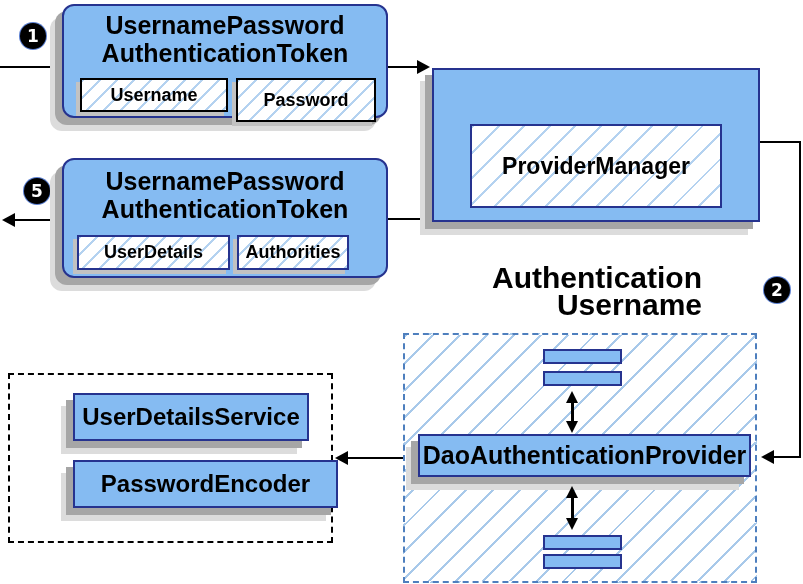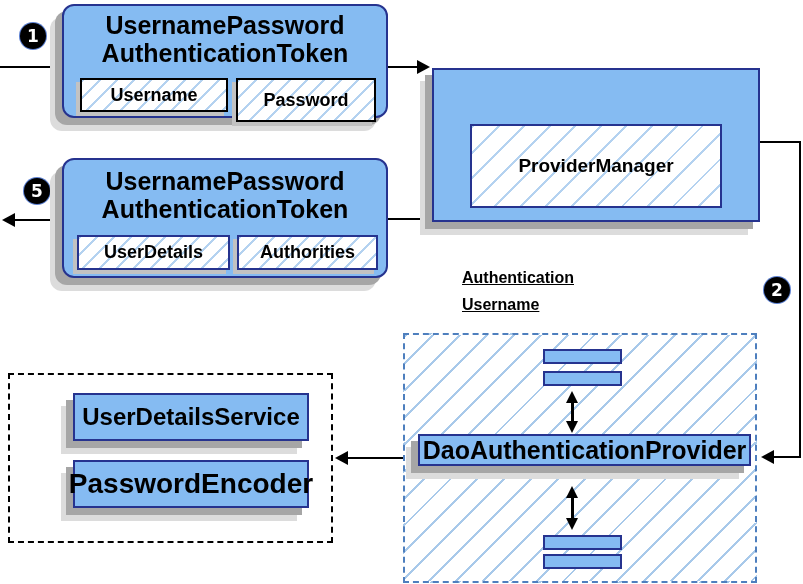--- a/index.html
+++ b/index.html
@@ -17,21 +17,21 @@
   .node-title{position:absolute;left:0;right:0;text-align:center;font-size:25px;line-height:28px;}
   .field{
     position:absolute;box-sizing:border-box;border:2px solid #000;
     display:flex;align-items:center;justify-content:center;
     font-size:18px;box-shadow:-4px 4px 0 #c2c2c2;
     background:repeating-linear-gradient(135deg,#b4d2f0 0,#b4d2f0 2px,#ffffff 2px,#ffffff 12px);
   }
   .field.navy{border-color:#26338f;text-align:right;}
   .inner-hatch{
     position:absolute;box-sizing:border-box;border:2px solid #26338f;
-    display:flex;align-items:center;justify-content:center;font-size:19px;
+    display:flex;align-items:center;justify-content:center;font-size:23px;
     background:repeating-linear-gradient(135deg,#b4d2f0 0,#b4d2f0 2px,#ffffff 2px,#ffffff 18px);
   }
   .center-text{display:flex;align-items:center;justify-content:center;}
   .providers-box{
     position:absolute;box-sizing:border-box;border:2px dashed #4e7fbe;
     background:repeating-linear-gradient(135deg,#a8c9ea 0,#a8c9ea 2px,#ffffff 2px,#ffffff 19px);
   }
   .dotted-box{
     position:absolute;box-sizing:border-box;border:2px dashed #000;background:#fff;
   }
@@ -50,21 +50,21 @@
     content:"";position:absolute;left:-5px;width:0;height:0;
     border-left:6px solid transparent;border-right:6px solid transparent;
   }
   .dblarrow::before{top:-11px;border-bottom:12px solid #000;}
   .dblarrow::after{bottom:-11px;border-top:12px solid #000;}
   .badge{
     position:absolute;width:26px;height:26px;border-radius:50%;background:#000;color:#fff;
     display:flex;align-items:center;justify-content:center;font-size:17px;
     box-shadow:0 0 0 1px #5b7fd0;font-family:"DejaVu Sans",sans-serif;
   }
-  .label-2line{position:absolute;text-align:left;font-size:16px;line-height:27px;text-decoration:underline;}
+  .label-2line{position:absolute;text-align:right;font-size:30px;line-height:27px;}
 </style>
 </head>
 <body>
 
 <div class="stage">
 
   <div class="badge" style="left:20px;top:23px;">1</div>
   <div class="badge" style="left:764px;top:277px;">2</div>
   <div class="badge" style="left:20px;top:404px;">3</div>
   <div class="badge" style="left:20px;top:470px;">4</div>
@@ -98,41 +98,41 @@
   <div class="node" style="left:432px;top:68px;width:328px;height:154px;">
     <div class="inner-hatch" style="left:36px;top:54px;width:252px;height:84px;">ProviderManager</div>
   </div>
 
   <div class="node round" style="left:62px;top:158px;width:326px;height:120px;">
     <div class="node-title" style="top:7px;">
       <span>UsernamePassword</span><br>
       <span>AuthenticationToken</span>
     </div>
     <div class="field navy" style="left:13px;top:75px;width:153px;height:35px;">UserDetails</div>
-    <div class="field navy" style="left:173px;top:75px;width:141px;height:35px;">Authorities</div>
+    <div class="field navy" style="left:173px;top:75px;width:112px;height:35px;">Authorities</div>
   </div>
 
   <div class="label-2line" style="left:462px;top:264px;width:240px;">
     <span>Authentication</span><br>
     <span>Username</span>
   </div>
 
   <div class="providers-box" style="left:403px;top:333px;width:354px;height:250px;"></div>
 
   <div class="bar" style="left:543px;top:349px;"></div>
   <div class="bar" style="left:543px;top:371px;"></div>
 
   <div class="dblarrow" style="left:571px;top:402px;height:20px;"></div>
 
-  <div class="node center-text" style="left:418px;top:434px;width:333px;height:32px;font-size:25px;">DaoAuthenticationProvider</div>
+  <div class="node center-text" style="left:418px;top:434px;width:333px;height:43px;font-size:25px;">DaoAuthenticationProvider</div>
 
   <div class="dblarrow" style="left:571px;top:497px;height:22px;"></div>
 
   <div class="bar" style="left:543px;top:535px;"></div>
   <div class="bar" style="left:543px;top:554px;"></div>
 
   <div class="dotted-box" style="left:8px;top:373px;width:325px;height:170px;"></div>
 
   <div class="node center-text" style="left:73px;top:393px;width:236px;height:48px;font-size:24px;">UserDetailsService</div>
 
-  <div class="node center-text" style="left:73px;top:460px;width:236px;height:48px;font-size:28px;">PasswordEncoder</div>
+  <div class="node center-text" style="left:73px;top:460px;width:265px;height:48px;font-size:24px;">PasswordEncoder</div>
 
 </div>
 
 </body></html>

